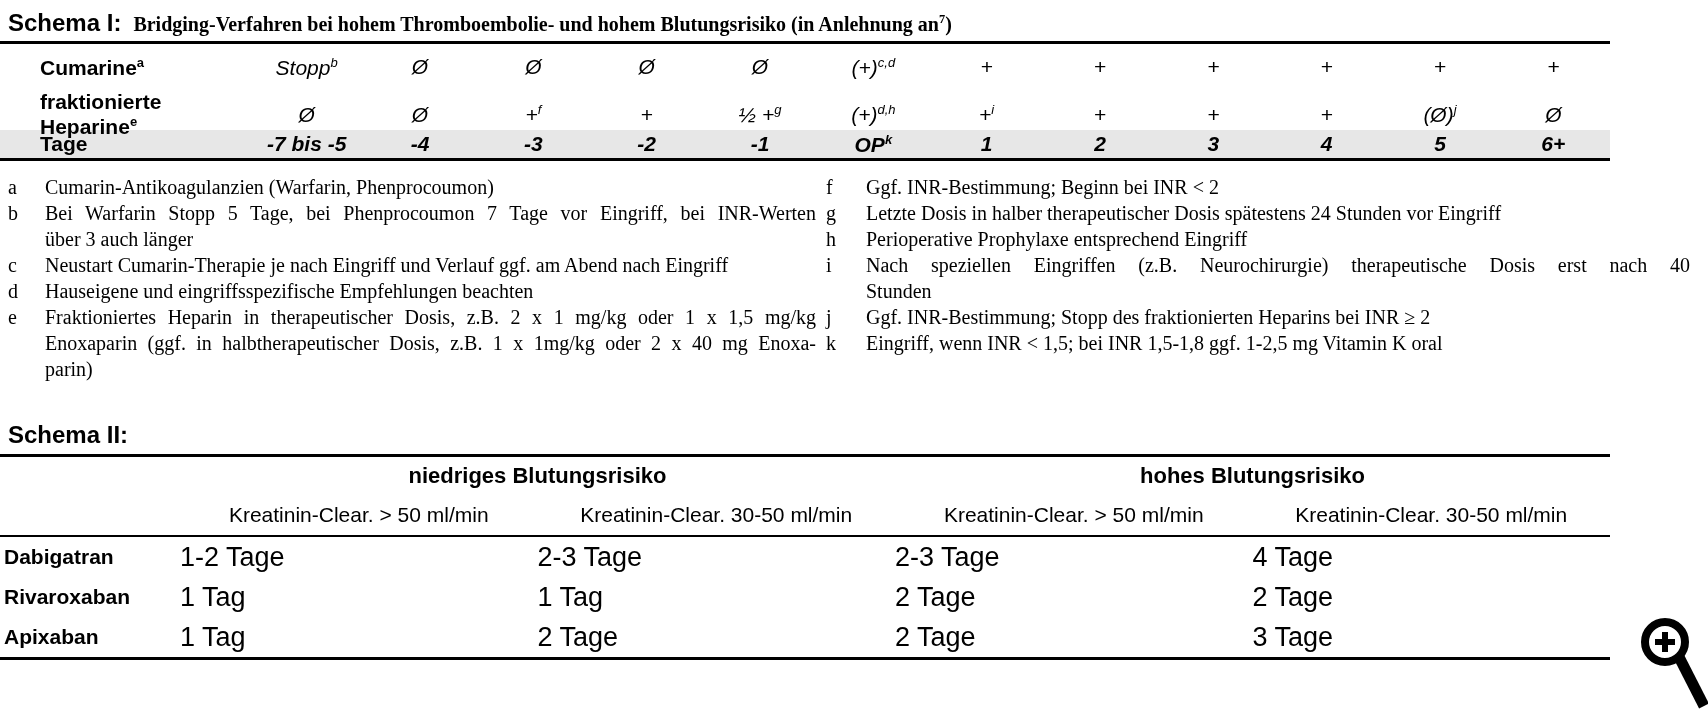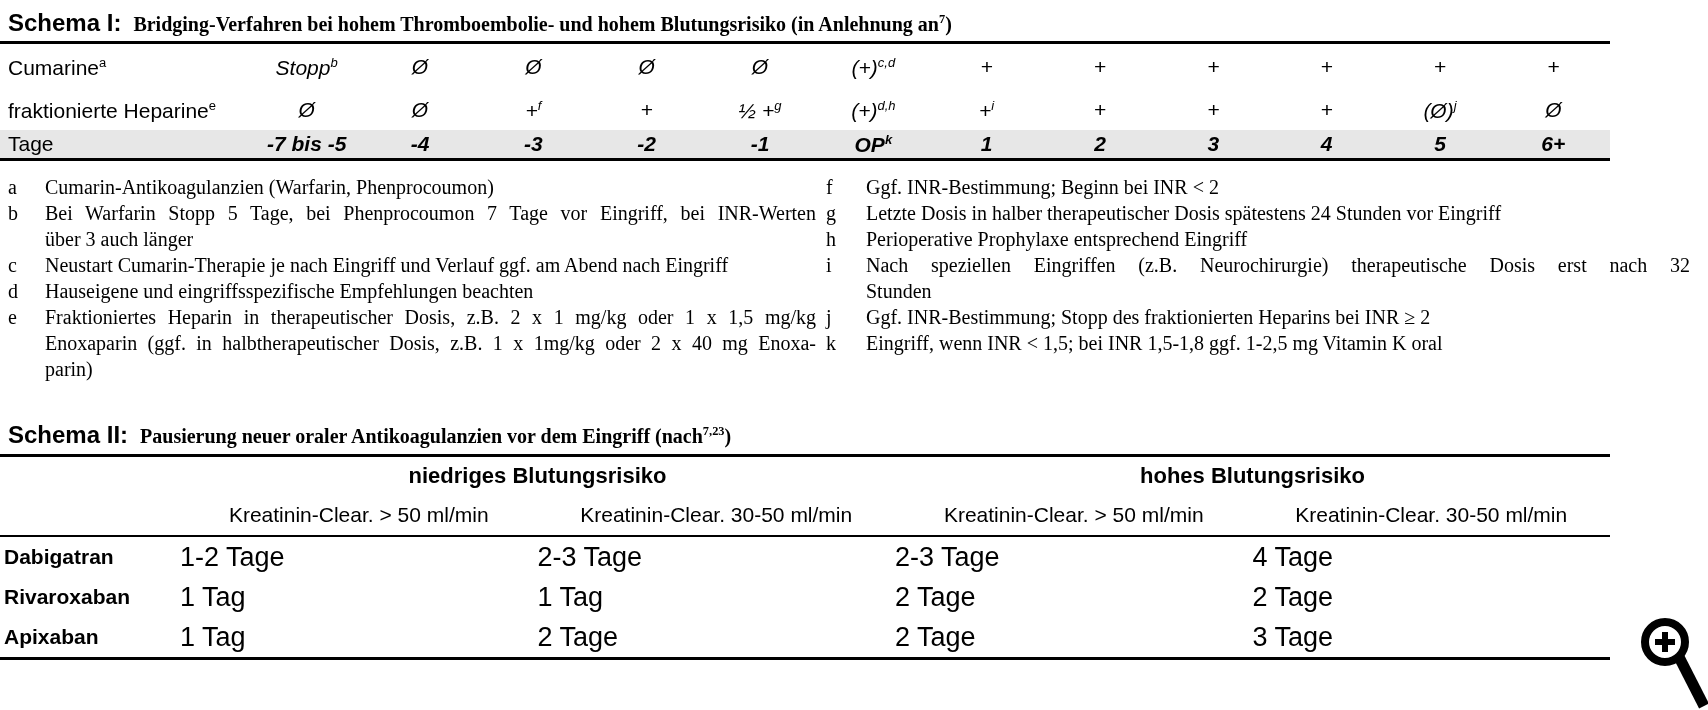--- a/index.html
+++ b/index.html
@@ -14,21 +14,21 @@
   .ttext sup { font-size:62%; }
 
   .rule  { width:1610px; height:3px; background:#000; }
   .rule.thin { height:2px; }
 
   
   .s1row { display:grid; grid-template-columns:250px repeat(12,1fr); align-items:center; width:1610px; }
   .s1row.r0 { height:46px; }
   .s1row.r1 { height:40px; }
   .s1row.hl { height:28px; font-weight:bold; }
-  .s1label { padding-left:8px; font-weight:normal; font-size:21px; }
+  .s1label { padding-left:24px; font-weight:bold; font-size:21px;margin-left:16px; }
   .s1cell  { text-align:center; font-size:21px;font-style:italic; }
   .s1cell sup, .s1label sup { font-size:62%; }
 
   
   .footnotes { display:grid; grid-template-columns:37px 781px 40px 834px; margin:15px 0 0 8px;
                width:1692px; grid-auto-rows:26px;
                font-family:"Liberation Serif", serif; font-size:20px; }
   .fletter { font-family:"Liberation Serif", serif; }
   .ftext   { white-space:nowrap; }
   .ftext.just { white-space:normal; text-align:justify; text-align-last:justify; padding-right:10px; }
@@ -114,21 +114,21 @@
         <div class="ftext just">Bei Warfarin Stopp 5 Tage, bei Phenprocoumon 7 Tage vor Eingriff, bei INR-Werten</div>
         <span class="fletter">g</span>
         <div class="ftext">Letzte Dosis in halber therapeutischer Dosis spätestens 24 Stunden vor Eingriff</div>
         <span class="fletter"></span>
         <div class="ftext">über 3 auch länger</div>
         <span class="fletter">h</span>
         <div class="ftext">Perioperative Prophylaxe entsprechend Eingriff</div>
         <span class="fletter">c</span>
         <div class="ftext">Neustart Cumarin-Therapie je nach Eingriff und Verlauf ggf. am Abend nach Eingriff</div>
         <span class="fletter">i</span>
-        <div class="ftext just">Nach speziellen Eingriffen (z.B. Neurochirurgie) therapeutische Dosis erst nach 32</div>
+        <div class="ftext just">Nach speziellen Eingriffen (z.B. Neurochirurgie) therapeutische Dosis erst nach 40</div>
         <span class="fletter">d</span>
         <div class="ftext">Hauseigene und eingriffsspezifische Empfehlungen beachten</div>
         <span class="fletter"></span>
         <div class="ftext">Stunden</div>
         <span class="fletter">e</span>
         <div class="ftext just">Fraktioniertes Heparin in therapeutischer Dosis, z.B. 2 x 1 mg/kg oder 1 x 1,5 mg/kg</div>
         <span class="fletter">j</span>
         <div class="ftext">Ggf. INR-Bestimmung; Stopp des fraktionierten Heparins bei INR ≥ 2</div>
         <span class="fletter"></span>
         <div class="ftext just">Enoxaparin (ggf. in halbtherapeutischer Dosis, z.B. 1 x 1mg/kg oder 2 x 40 mg Enoxa-</div>
@@ -137,21 +137,20 @@
         <span class="fletter"></span>
         <div class="ftext">parin)</div>
         <span class="fletter"></span>
         <div class="ftext"></div>
       </div>
   </section>
 
   <section class="s2section">
     <div class="titleRow">
       <span class="tlabel">Schema II:</span>
-      <span class="ttext"><span>Pausierung neuer oraler Antikoagulanzien vor dem Eingriff (nach</span><sup>7,23</sup><span>)</span></span>
     </div>
     <div class="rule" style="margin-top:5px;"></div>
     <div class="s2grouprow">
       <div></div>
       <div class="s2group">niedriges Blutungsrisiko</div>
       <div class="s2group">hohes Blutungsrisiko</div>
     </div>
     <div class="s2subrow">
       <div></div>
       <div class="s2sub">Kreatinin-Clear. &gt; 50 ml/min</div>

